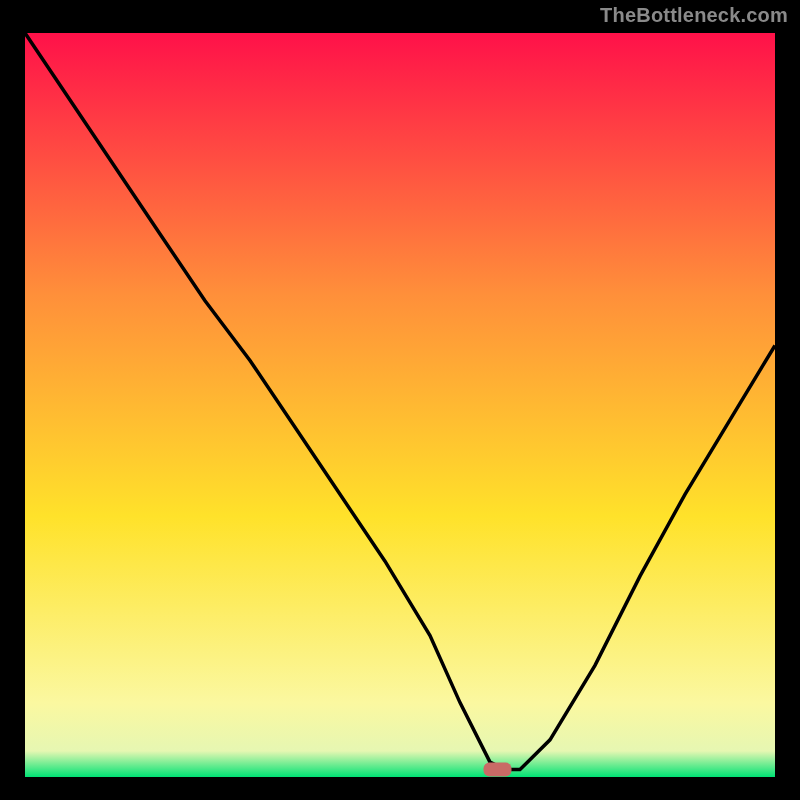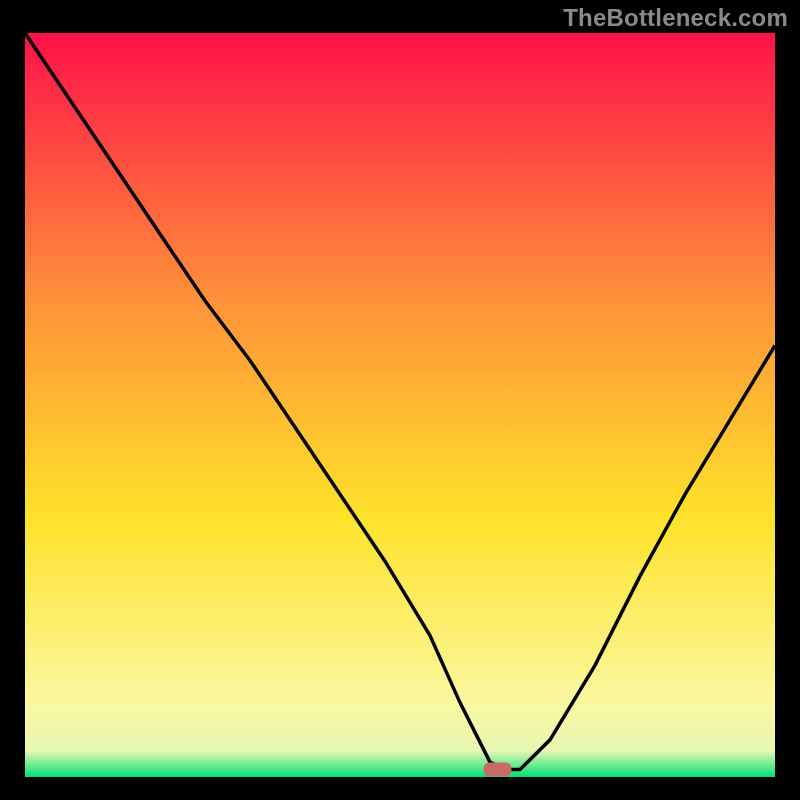--- a/index.html
+++ b/index.html
@@ -16,21 +16,21 @@
     top: 0;
     width: 800px;
     height: 800px;
     background: #000;
   }
   .watermark {
     position: absolute;
     top: 4px;
     right: 12px;
     font-family: Arial, Helvetica, sans-serif;
-    font-size: 24px;
+    font-size: 20px;
     font-weight: bold;
     color: #8a8a8a;
     letter-spacing: 0.2px;
   }
   svg {
     position: absolute;
     left: 0;
     top: 0;
   }
 </style>

